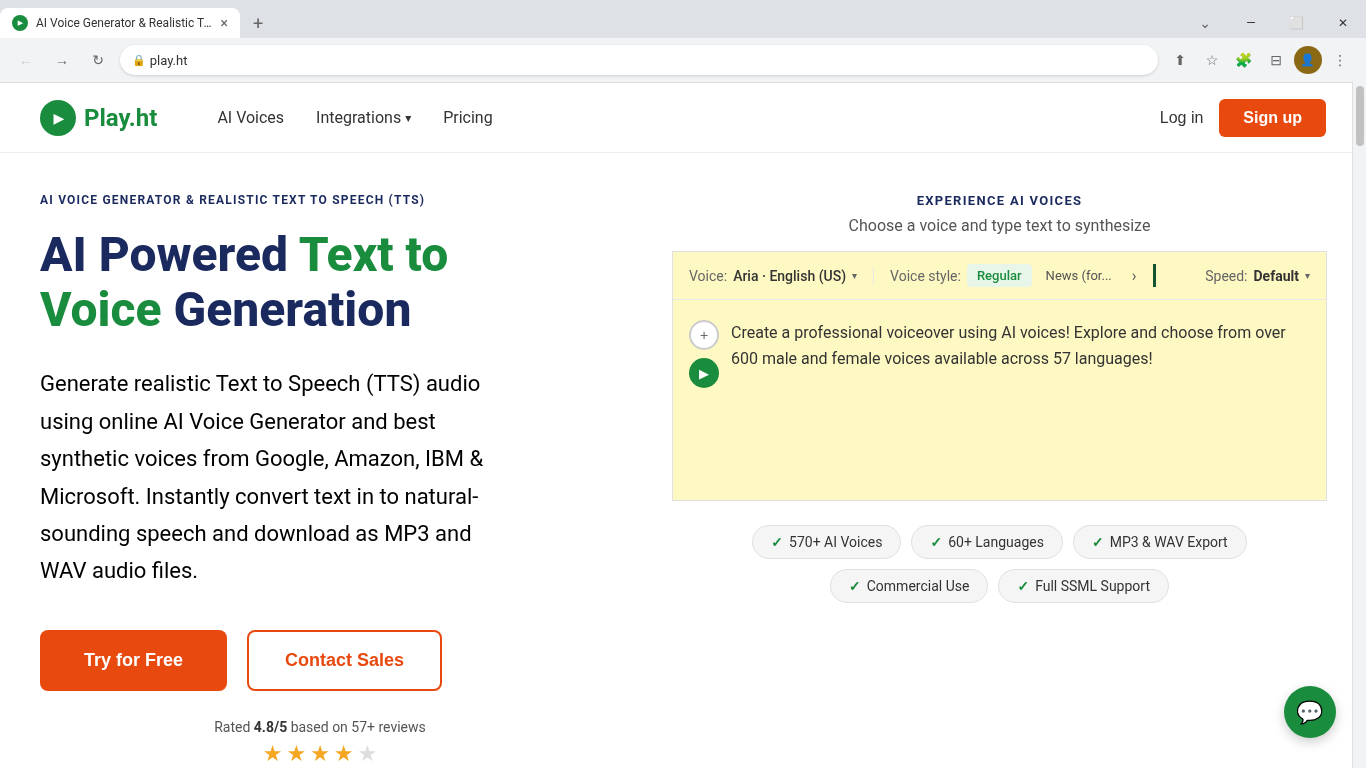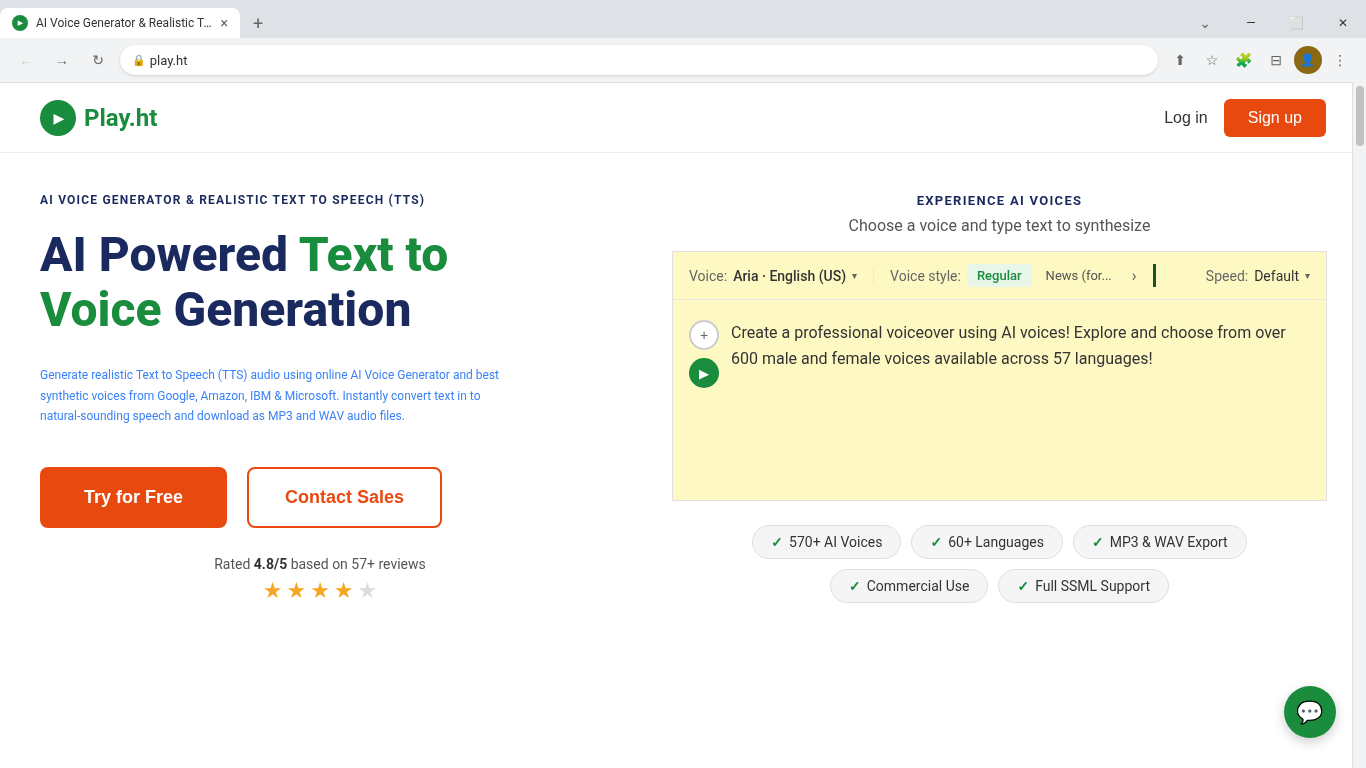--- a/index.html
+++ b/index.html
@@ -40,30 +40,30 @@
     .logo-icon { width: 36px; height: 36px; background: #1a8c3d; border-radius: 50%; display: flex; align-items: center; justify-content: center; }
     .logo-icon::after { content: '▶'; color: white; font-size: 14px; margin-left: 2px; }
     .logo-text { font-size: 24px; font-weight: 700; color: #1a1a2e; }
     .logo-text span { color: #1a8c3d; }
     .nav-links { display: flex; align-items: center; gap: 32px; margin-left: 60px; }
     .nav-link { font-size: 16px; color: #333; text-decoration: none; cursor: pointer; }
     .nav-link-dropdown { display: flex; align-items: center; gap: 4px; }
     .nav-link-dropdown::after { content: '▾'; font-size: 12px; }
     .nav-actions { margin-left: auto; display: flex; align-items: center; gap: 16px; }
     .btn-login { font-size: 16px; color: #333; background: none; border: none; cursor: pointer; }
-    .btn-signup { background: #e8490f; color: white; border: none; border-radius: 6px; padding: 10px 24px; font-size: 16px; font-weight: 400; cursor: pointer; }
+    .btn-signup { background: #e8490f; color: white; border: none; border-radius: 6px; padding: 10px 24px; font-size: 16px; font-weight: 700; cursor: pointer; }
 
     
     .hero { display: flex; padding: 40px 39px 0 40px; gap: 72px; }
     .hero-left { flex: 0 0 560px; }
     .hero-eyebrow { font-size: 12px; font-weight: 700; letter-spacing: 0.1em; color: #1a2a5e; text-transform: uppercase; margin-bottom: 20px; }
     .hero-title { font-size: 48px; font-weight: 800; line-height: 1.15; margin-bottom: 28px; }
     .hero-title .dark { color: #1a2a5e; }
     .hero-title .green { color: #1a8c3d; }
-    .hero-desc { font-size: 12px; color: #3b82f6; line-height: 1.7; margin-bottom: 40px; max-width: 480px; }
+    .hero-desc { font-size: 22px; color: #000000; line-height: 1.7; margin-bottom: 40px; max-width: 480px; }
     .hero-buttons { display: flex; gap: 20px; margin-bottom: 28px; margin-top: 13px; }
     .btn-try-free { background: #e8490f; color: white; border: none; border-radius: 8px; padding: 18px 44px; font-size: 18px; font-weight: 600; cursor: pointer; }
     .btn-contact { background: white; color: #e8490f; border: 2px solid #e8490f; border-radius: 8px; padding: 18px 36px; font-size: 18px; font-weight: 600; cursor: pointer; }
     .hero-rating { text-align: center; }
     .rating-text { font-size: 14px; color: #555; margin-bottom: 6px; }
     .rating-text strong { color: #333; }
     .stars { display: flex; justify-content: center; gap: 4px; }
     .star { font-size: 22px; }
     .star-full { color: #f5a623; }
     .star-half { color: #f5a623; }
@@ -81,21 +81,21 @@
     .style-selector { display: flex; align-items: center; gap: 6px; padding: 0 16px; font-size: 14px; color: #333; border-right: 3px solid #14532d; }
     .style-label { color: #666; }
     .style-tabs { display: flex; gap: 4px; }
     .style-tab { padding: 4px 10px; border-radius: 4px; font-size: 13px; cursor: pointer; }
     .style-tab.active { background: #e8f5e9; color: #1a8c3d; font-weight: 500; }
     .style-tab.inactive { color: #555; }
     .style-more { display: flex; align-items: center; font-size: 13px; color: #555; cursor: pointer; }
     .style-more::after { content: '›'; margin-left: 4px; font-size: 16px; }
     .speed-selector { display: flex; align-items: center; gap: 6px; padding-left: 16px; font-size: 14px; color: #333; margin-left: auto; }
     .speed-label { color: #666; }
-    .speed-value { font-weight: 400; }
+    .speed-value { font-weight: 700; }
     .speed-arrow { color: #666; font-size: 10px; }
     .demo-content { padding: 20px 16px; display: flex; align-items: flex-start; gap: 12px; min-height: 200px; }
     .demo-controls { display: flex; flex-direction: column; gap: 8px; flex-shrink: 0; }
     .control-btn { width: 30px; height: 30px; border-radius: 50%; border: none; cursor: pointer; display: flex; align-items: center; justify-content: center; font-size: 14px; }
     .control-btn.add { background: white; border: 2px solid #ccc; color: #666; }
     .control-btn.play { background: #1a8c3d; color: white; font-size: 13px; }
     .demo-text { font-size: 16px; color: #333; line-height: 1.6; }
 
     
     .feature-badges { display: flex; flex-wrap: wrap; gap: 10px; margin-top: 24px; justify-content: center; }
@@ -146,20 +146,25 @@
 
 <div class="website">
 
   <nav class="site-nav">
     <a class="logo" href="#">
       <div class="logo-icon"></div>
       <span class="logo-text">
         <span>Play</span><span>.</span><span style="color:#1a8c3d;text-align:right;">ht</span>
       </span>
     </a>
+    <div class="nav-links">
+      <a class="nav-link" href="#">AI Voices</a>
+      <a class="nav-link nav-link-dropdown" href="#">Integrations</a>
+      <a class="nav-link" href="#">Pricing</a>
+    </div>
     <div class="nav-actions">
       <button class="btn-login">Log in</button>
       <button class="btn-signup">Sign up</button>
     </div>
   </nav>
 
   <div class="hero">
 
     <div class="hero-left">
       <p class="hero-eyebrow">AI Voice Generator &amp; Realistic Text to Speech (TTS)</p>

